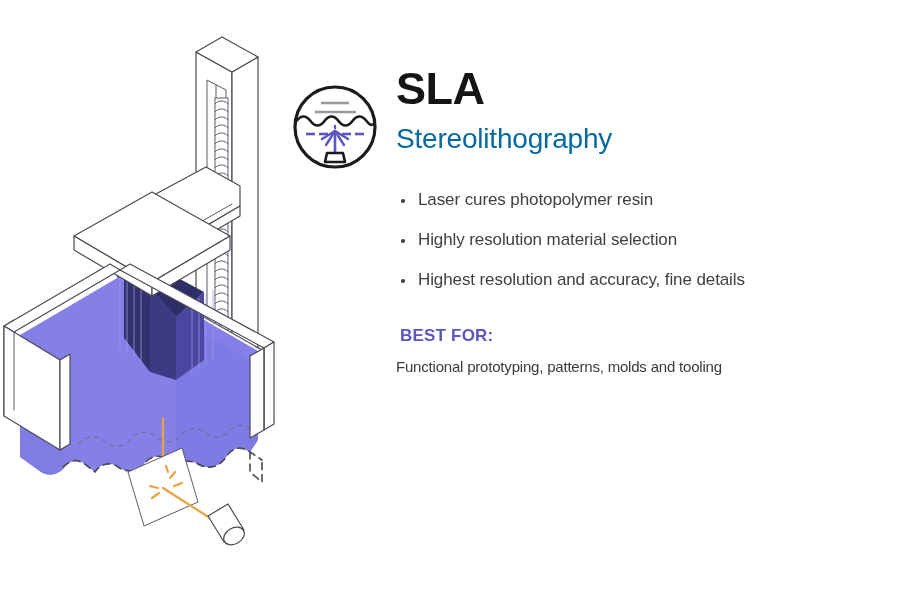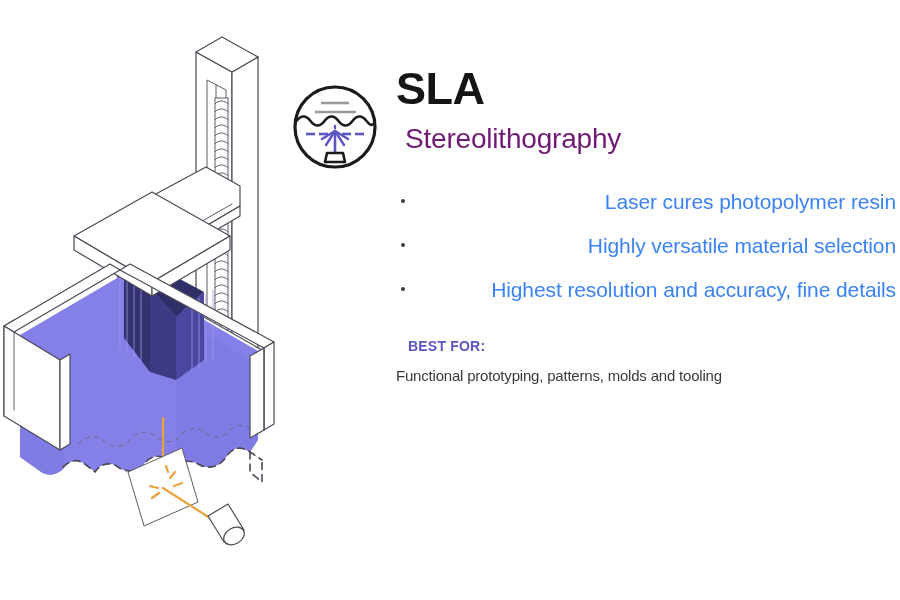--- a/index.html
+++ b/index.html
@@ -54,63 +54,62 @@
     font-weight: bold;
     color: #151515;
     letter-spacing: -0.5px;
     line-height: 1;
     margin: 0;
     padding: 0;
   }
   .subtitle {
     font-size: 28px;
     font-weight: normal;
-    color: #701a75;
+    color: #0369a1;
     line-height: 1;
-    margin: 14px 0 0 9px;
+    margin: 14px 0 0 0;
     padding: 0;
     letter-spacing: -0.2px;
   }
 
   .bullets {
     list-style: none;
     margin: 38px 0 0 0;
     padding: 0;
   }
   .bullets li {
     position: relative;
-    font-size: 21px;
-    color: #3b82f6;
+    font-size: 17px;
+    color: #404040;
     line-height: 1;
     padding: 0 0 0 22px;
     margin: 0 0 23px 0;
     letter-spacing: -0.1px;
-    text-align: right;
   }
   .bullets li:last-child { margin-bottom: 16px; }
   .bullet-dot {
     position: absolute;
     left: 5px;
     top: 8px;
     width: 4px;
     height: 4px;
     border-radius: 50%;
     background: #3a3a3a;
   }
 
   .bestfor-block {
     margin-top: 39px;
   }
   .bestfor-label {
-    font-size: 14px;
+    font-size: 17px;
     font-weight: bold;
     color: #5b56c2;
     line-height: 1;
     letter-spacing: 0.2px;
-    margin: 12px;
+    margin: 4px;
   }
   .bestfor-text {
     font-size: 15px;
     color: #3a3a3a;
     line-height: 1;
     letter-spacing: -0.2px;
     margin: 15px 0 0 0;
   }
 </style>
 </head>
@@ -376,21 +375,21 @@
     <h1 class="title">SLA</h1>
     <h2 class="subtitle">Stereolithography</h2>
 
     <ul class="bullets">
       <li>
         <span class="bullet-dot"></span>
         <span>Laser cures photopolymer resin</span>
       </li>
       <li>
         <span class="bullet-dot"></span>
-        <span>Highly versatile material selection</span>
+        <span>Highly resolution material selection</span>
       </li>
       <li>
         <span class="bullet-dot"></span>
         <span>Highest resolution and accuracy, fine details</span>
       </li>
     </ul>
 
     <div class="bestfor-block">
       <div class="bestfor-label">BEST FOR:</div>
       <div class="bestfor-text">Functional prototyping, patterns, molds and tooling</div>

